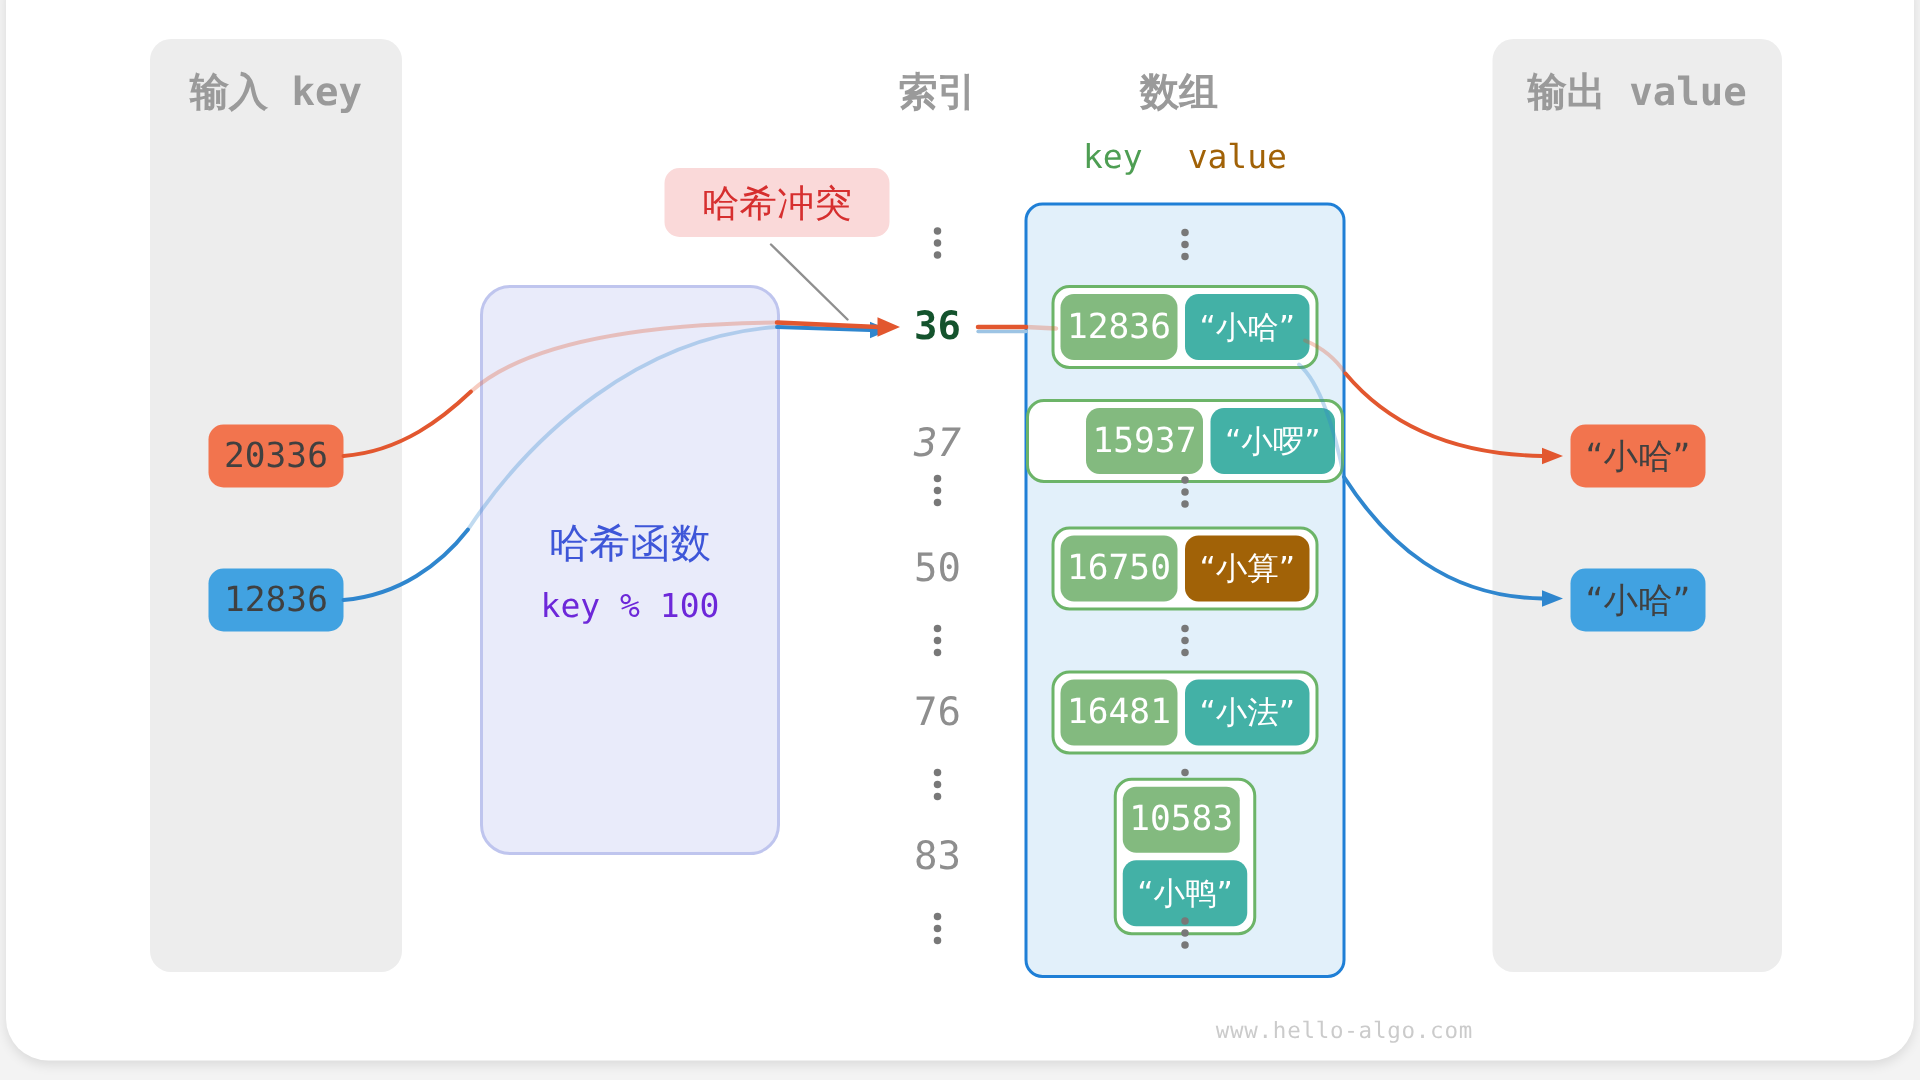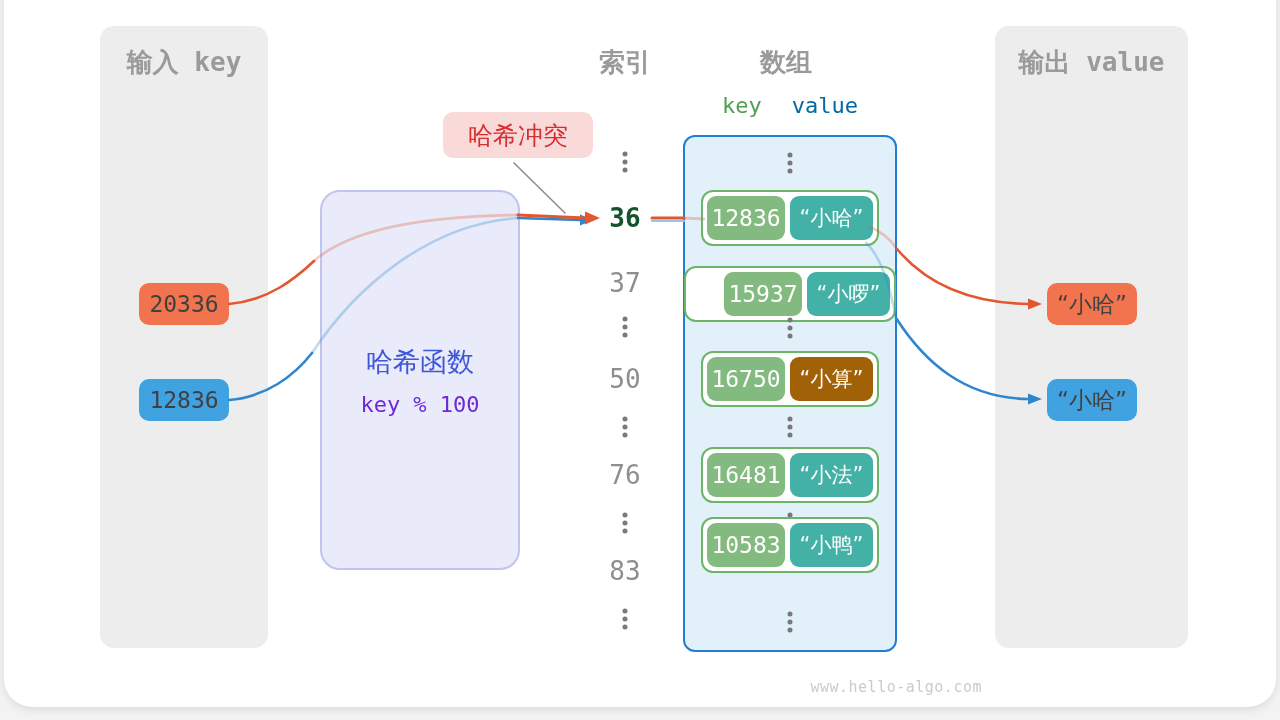--- a/index.html
+++ b/index.html
@@ -31,21 +31,21 @@
   .hdr-right{left:995px;width:193px;}
   .hdr-index{left:569px;width:112px;}
   .hdr-array{left:730px;width:112px;}
 
   .kv-labels{
     position:absolute;left:683px;top:93px;width:214px;
     display:flex;justify-content:center;gap:30px;
     font-size:22px;font-weight:500;
   }
   .kv-labels .k{color:#4E9E53;}
-  .kv-labels .v{color:#0369a1;}
+  .kv-labels .v{color:#a16207;}
 
   
   .hashbox{
     position:absolute;left:320px;top:190px;width:200px;height:380px;
     background:#E9EBFA;border:2px solid #BFC5EE;border-radius:20px;
     box-sizing:border-box;
   }
   .hash-title{
     position:absolute;left:320px;top:344px;width:200px;text-align:center;
     font-size:27px;font-weight:500;color:#3E56D8;
@@ -154,21 +154,21 @@
   <div class="chip" id="out-0" style="background: rgb(242, 116, 78);">“小哈”</div>
   <div class="chip" id="out-1" style="background: rgb(65, 162, 225);">“小哈”</div>
 
   <div id="index-cells">
       <div class="vdots" style="top: 162px;">
         <span class="dot"></span>
         <span class="dot"></span>
         <span class="dot"></span>
       </div>
       <div class="idx-num hl" style="top: 218px;">36</div>
-      <div class="idx-num" style="top: 283px;">37</div>
+      <div class="idx-num" style="top: 296px; font-style: italic;">37</div>
       <div class="vdots" style="top: 327px;">
         <span class="dot"></span>
         <span class="dot"></span>
         <span class="dot"></span>
       </div>
       <div class="idx-num" style="top: 379px;">50</div>
       <div class="vdots" style="top: 427px;">
         <span class="dot"></span>
         <span class="dot"></span>
         <span class="dot"></span>
@@ -217,21 +217,21 @@
       </div>
       <div class="pair" style="top: 475px;">
         <span class="pkey" style="background: rgb(131, 186, 127);">16481</span>
         <span class="pval" style="background: rgb(67, 177, 166);">“小法”</span>
       </div>
       <div class="vdots" style="top: 523px;">
         <span class="dot"></span>
         <span class="dot"></span>
         <span class="dot"></span>
       </div>
-      <div class="pair" style="top: 545px;">
+      <div class="pair" style="top: 571px; flex-direction: column;">
         <span class="pkey" style="background: rgb(131, 186, 127);">10583</span>
         <span class="pval" style="background: rgb(67, 177, 166);">“小鸭”</span>
       </div>
       <div class="vdots" style="top: 622px;">
         <span class="dot"></span>
         <span class="dot"></span>
         <span class="dot"></span>
       </div>
     </div>
 

